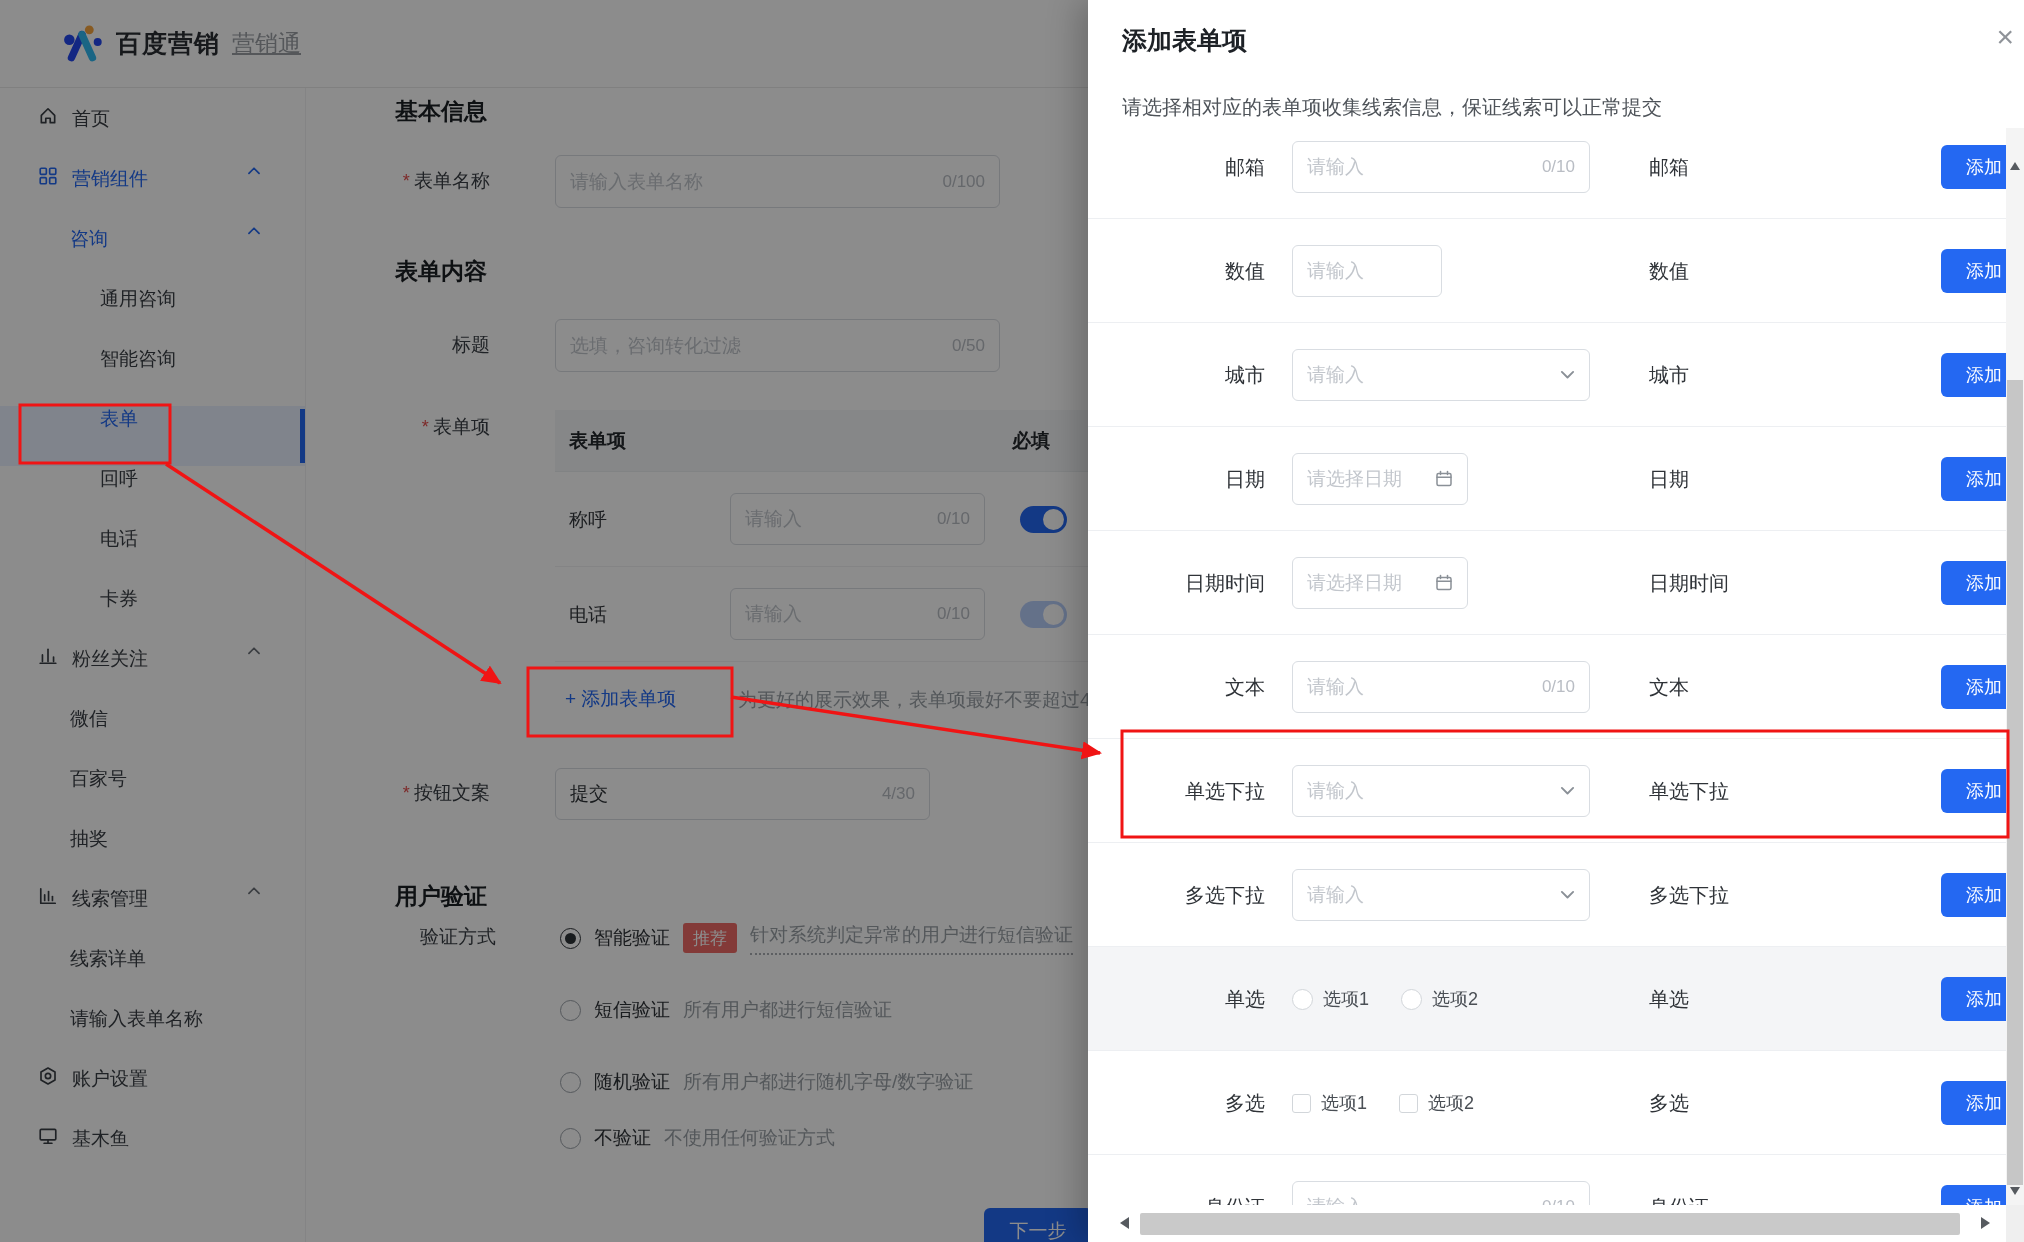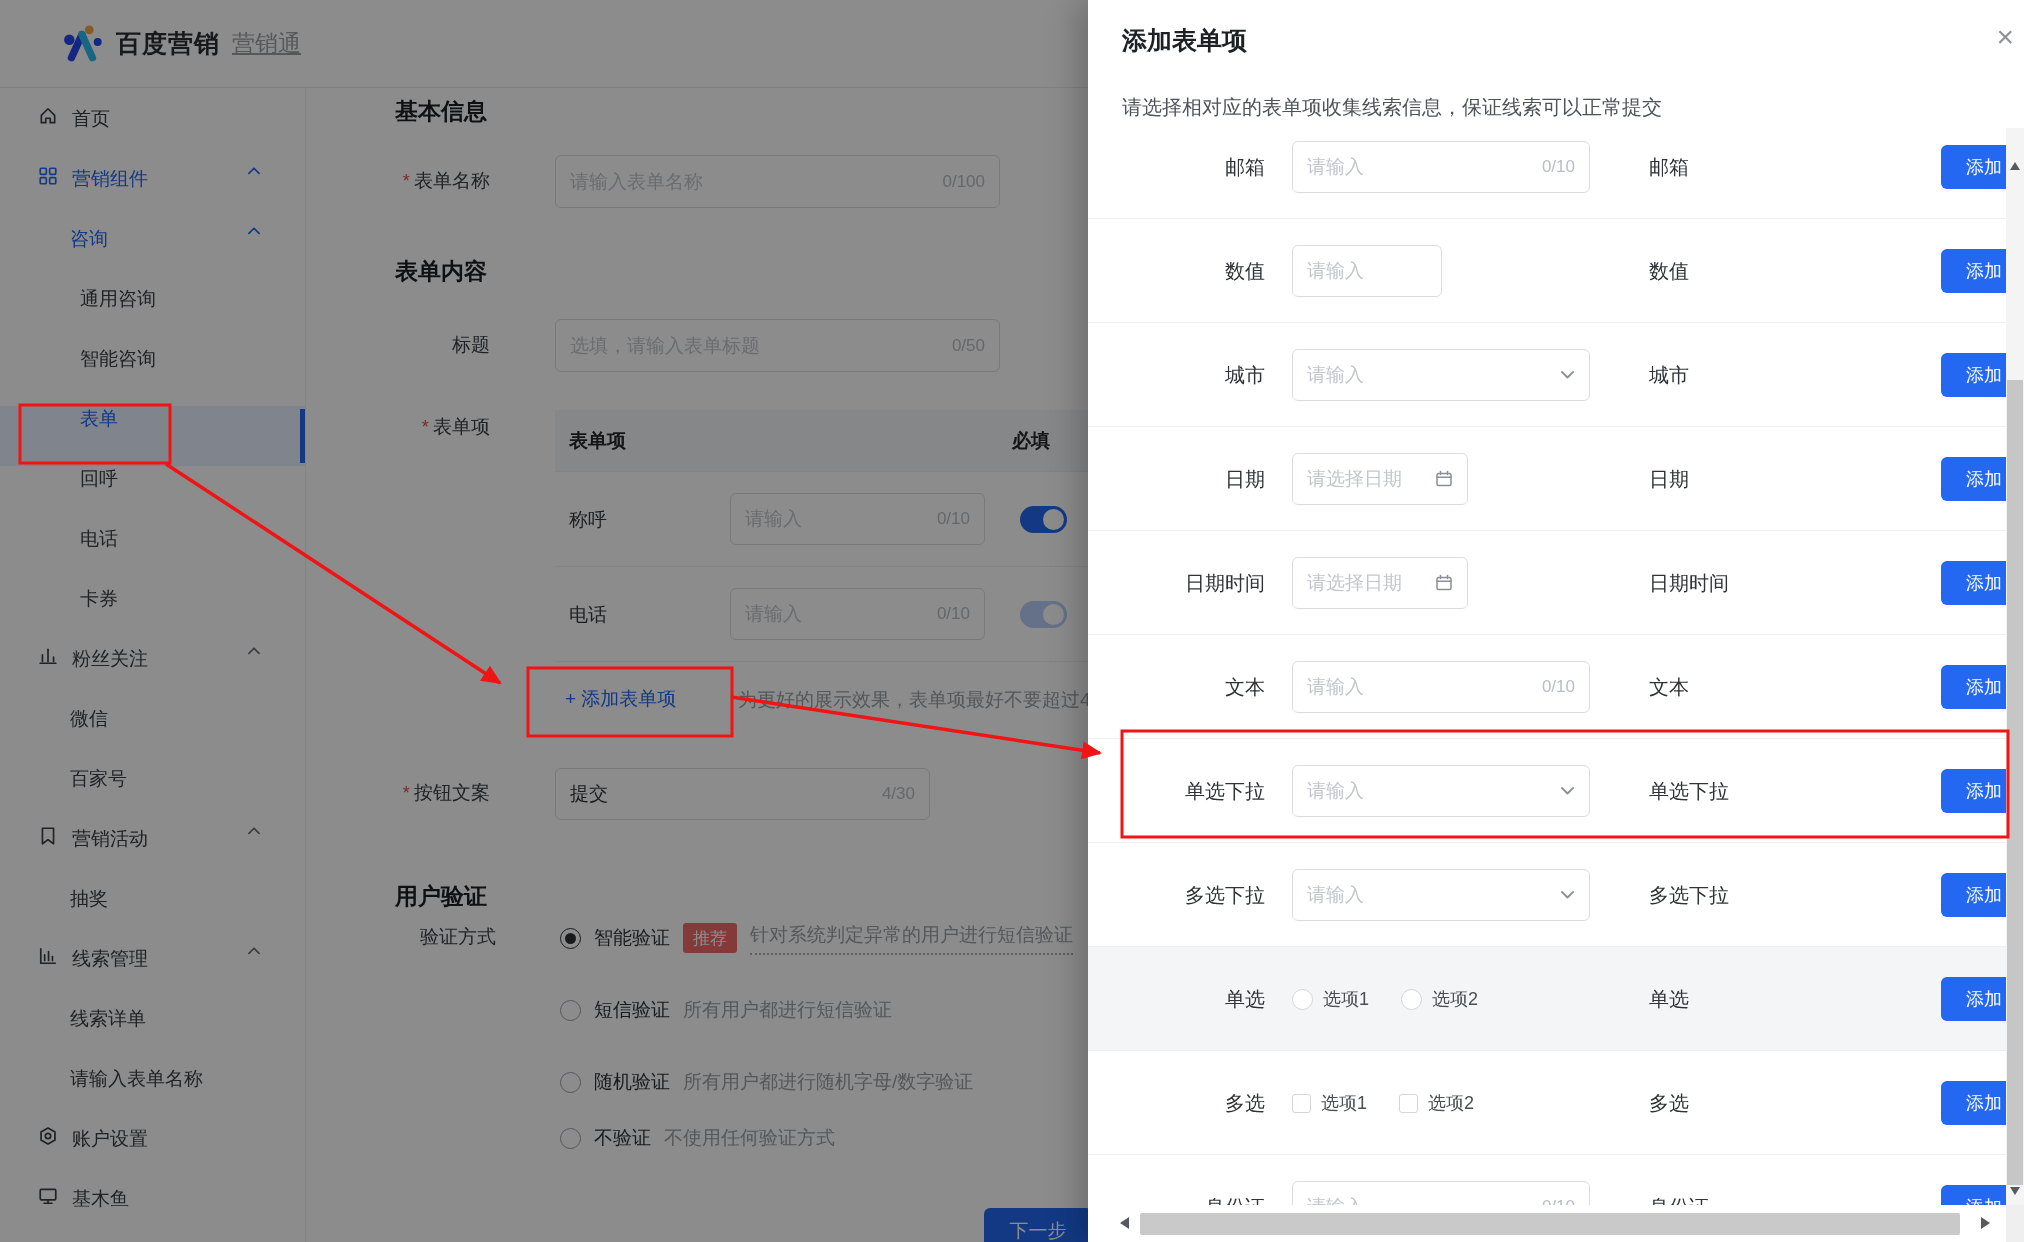--- a/index.html
+++ b/index.html
@@ -15,21 +15,21 @@
   .topbar{position:absolute;left:0;top:0;width:2024px;height:88px;background:#fff;border-bottom:1px solid #e9e9e9;display:flex;align-items:center;z-index:1;}
   .logo{display:flex;align-items:center;margin-left:62px;gap:12px;}
   .logo-main{font-size:25px;font-weight:700;color:#2a2e33;letter-spacing:1px;}
   .logo-sub{font-size:23px;color:#9b9fa5;text-decoration:underline;}
 
   
   .sidebar{position:absolute;left:0;top:88px;width:306px;height:1154px;background:#fff;border-right:1px solid #f0f1f3;padding-top:18px;z-index:1;}
   .sb-item{position:relative;height:60px;display:flex;font-size:19px;color:#3a3f45;cursor:pointer;}
   .sb-item.lvl1{padding-left:38px;}
   .sb-item.lvl2{padding-left:70px;}
-  .sb-item.lvl3{padding-left:80px;}
+  .sb-item.lvl3{padding-left:100px;}
   .sb-icon{width:20px;height:20px;margin-right:14px;display:inline-flex;color:#3a3f45;}
   .sb-icon svg{width:20px;height:20px;}
   .sb-caret{margin-left:auto;margin-right:44px;display:inline-flex;color:#6b7077;}
   .sb-caret svg{width:14px;height:9px;}
   .sb-item.active,.sb-item.active .sb-icon,.sb-item.active .sb-caret{color:var(--accent);}
   .sb-item.selected{background:#e9f1ff;color:var(--accent);}
   .sb-item.selected::after{content:"";position:absolute;right:0;top:3px;bottom:3px;width:5px;background:var(--accent);}
 
   
   .content{position:absolute;left:306px;top:88px;width:782px;height:1154px;background:#fff;overflow:hidden;z-index:1;}
@@ -201,33 +201,20 @@
             <path d="M1.5 6.5 L6 2 L10.5 6.5"></path>
           </svg>
         </span>
       </div>
       <div class="sb-item lvl2">
         <span class="sb-label">微信</span>
       </div>
       <div class="sb-item lvl2">
         <span class="sb-label">百家号</span>
       </div>
-      <div class="sb-item lvl1">
-        <span class="sb-icon">
-          <svg viewBox="0 0 18 18" fill="none" stroke="currentColor" stroke-width="1.5" stroke-linejoin="round" stroke-linecap="round">
-            <path d="M4 2 H14 V16 L9 12.2 L4 16 Z"></path>
-          </svg>
-        </span>
-        <span class="sb-label">营销活动</span>
-        <span class="sb-caret">
-          <svg viewBox="0 0 12 8" fill="none" stroke="currentColor" stroke-width="1.5" stroke-linejoin="round" stroke-linecap="round">
-            <path d="M1.5 6.5 L6 2 L10.5 6.5"></path>
-          </svg>
-        </span>
-      </div>
       <div class="sb-item lvl2">
         <span class="sb-label">抽奖</span>
       </div>
       <div class="sb-item lvl1">
         <span class="sb-icon">
           <svg viewBox="0 0 18 18" fill="none" stroke="currentColor" stroke-width="1.5" stroke-linejoin="round" stroke-linecap="round">
             <path d="M2.5 2.5 V15.5 H15.5"></path>
             <path d="M6 13 V8"></path>
             <path d="M9.5 13 V5"></path>
             <path d="M13 13 V9.5"></path>
@@ -273,21 +260,21 @@
     <span class="f-label lb-name"><i class="req"></i><span>表单名称</span></span>
     <div class="input in-name">
       <span class="ph">请输入表单名称</span>
       <span class="cnt">0/100</span>
     </div>
 
     <h2 class="sec-title t-content">表单内容</h2>
 
     <span class="f-label lb-title">标题</span>
     <div class="input in-title">
-      <span class="ph">选填，请输入表单标题</span>
+      <span class="ph">选填，咨询转化过滤</span>
       <span class="cnt">0/50</span>
     </div>
 
     <span class="f-label lb-items"><i class="req"></i><span>表单项</span></span>
 
     <div class="tbl">
       <div class="tbl-head">
         <span class="th-item">表单项</span>
         <span class="th-req">必填</span>
       </div>

